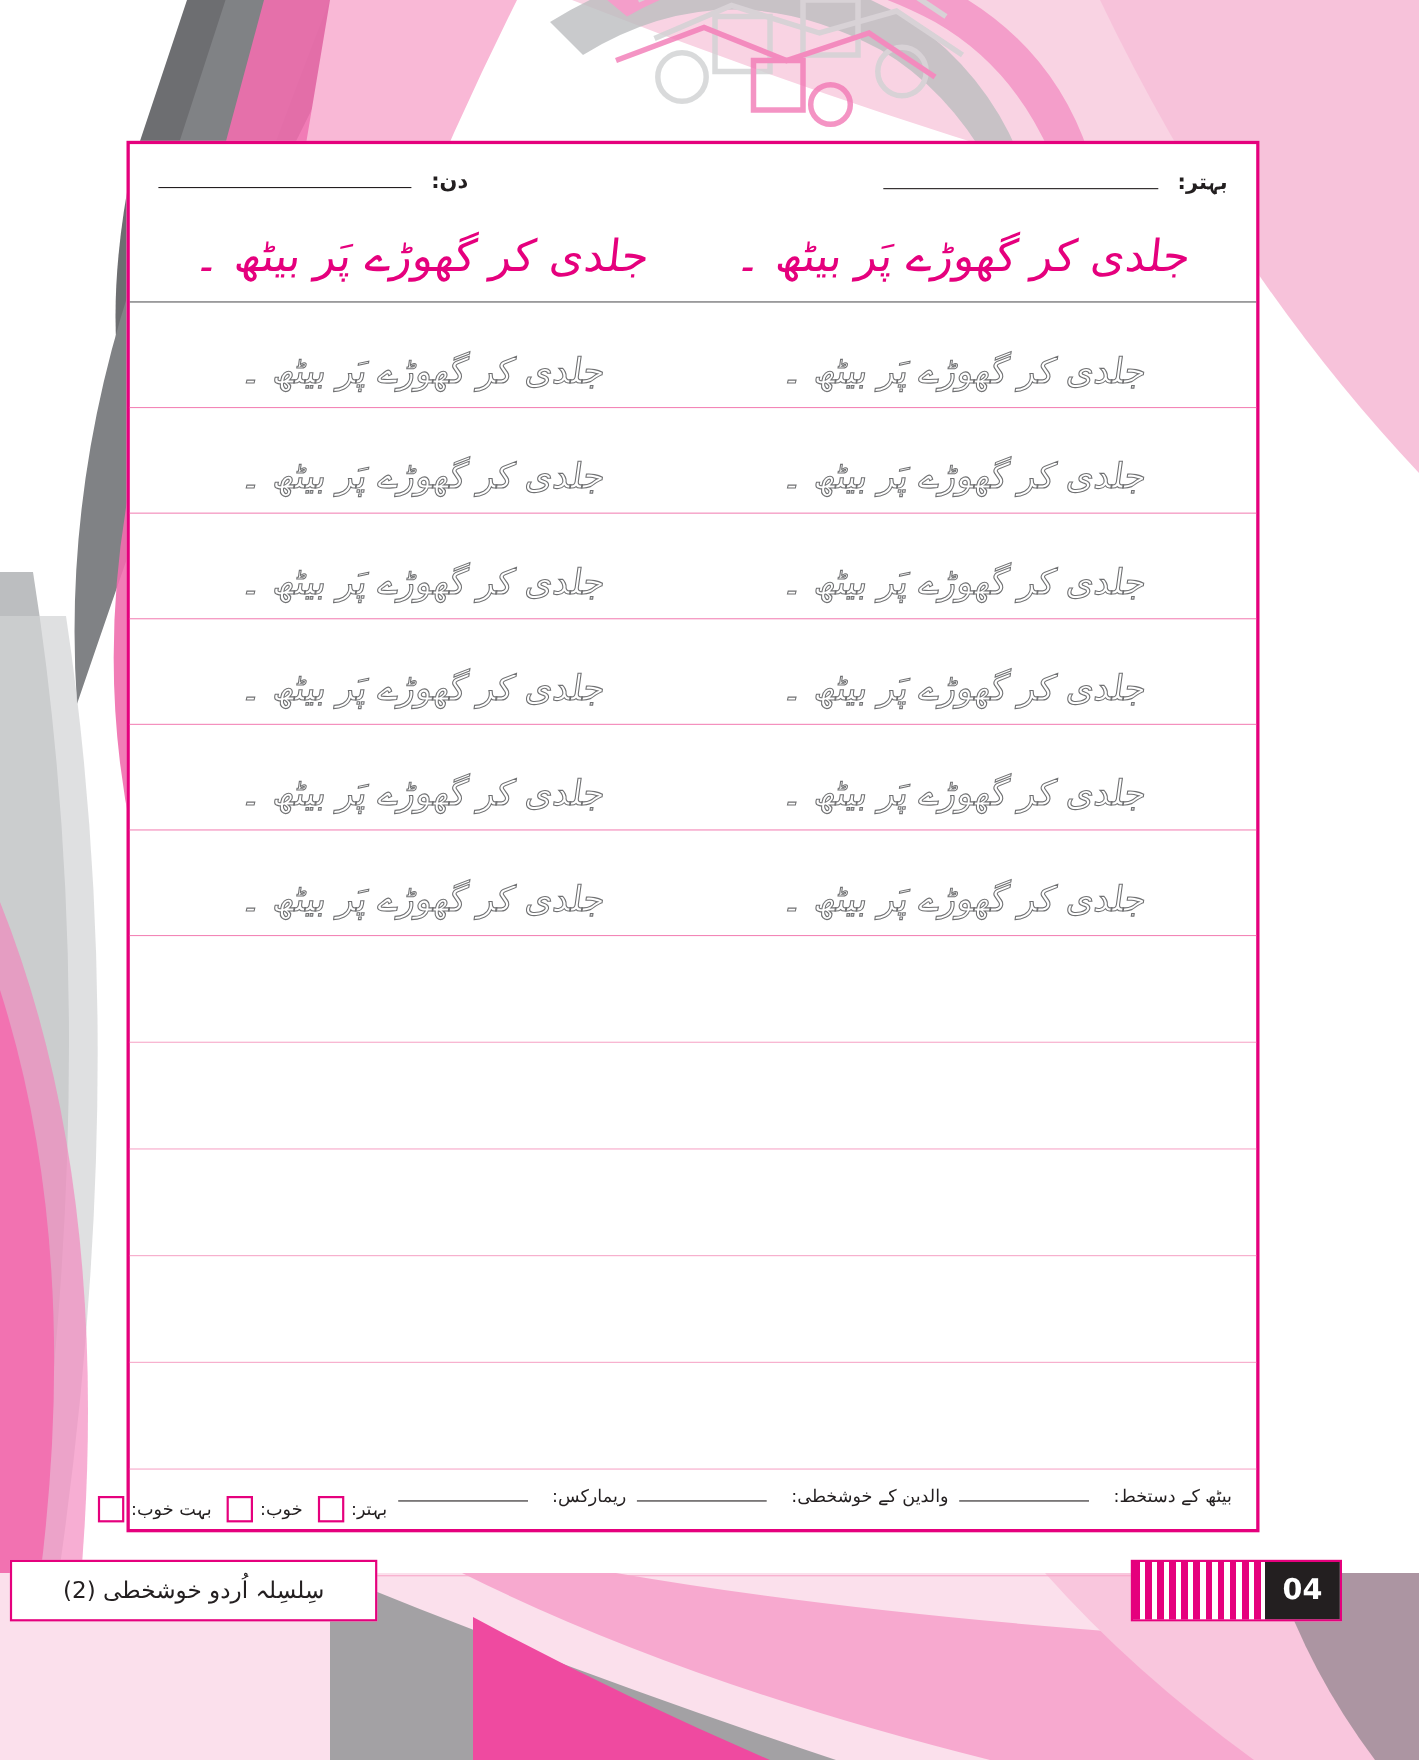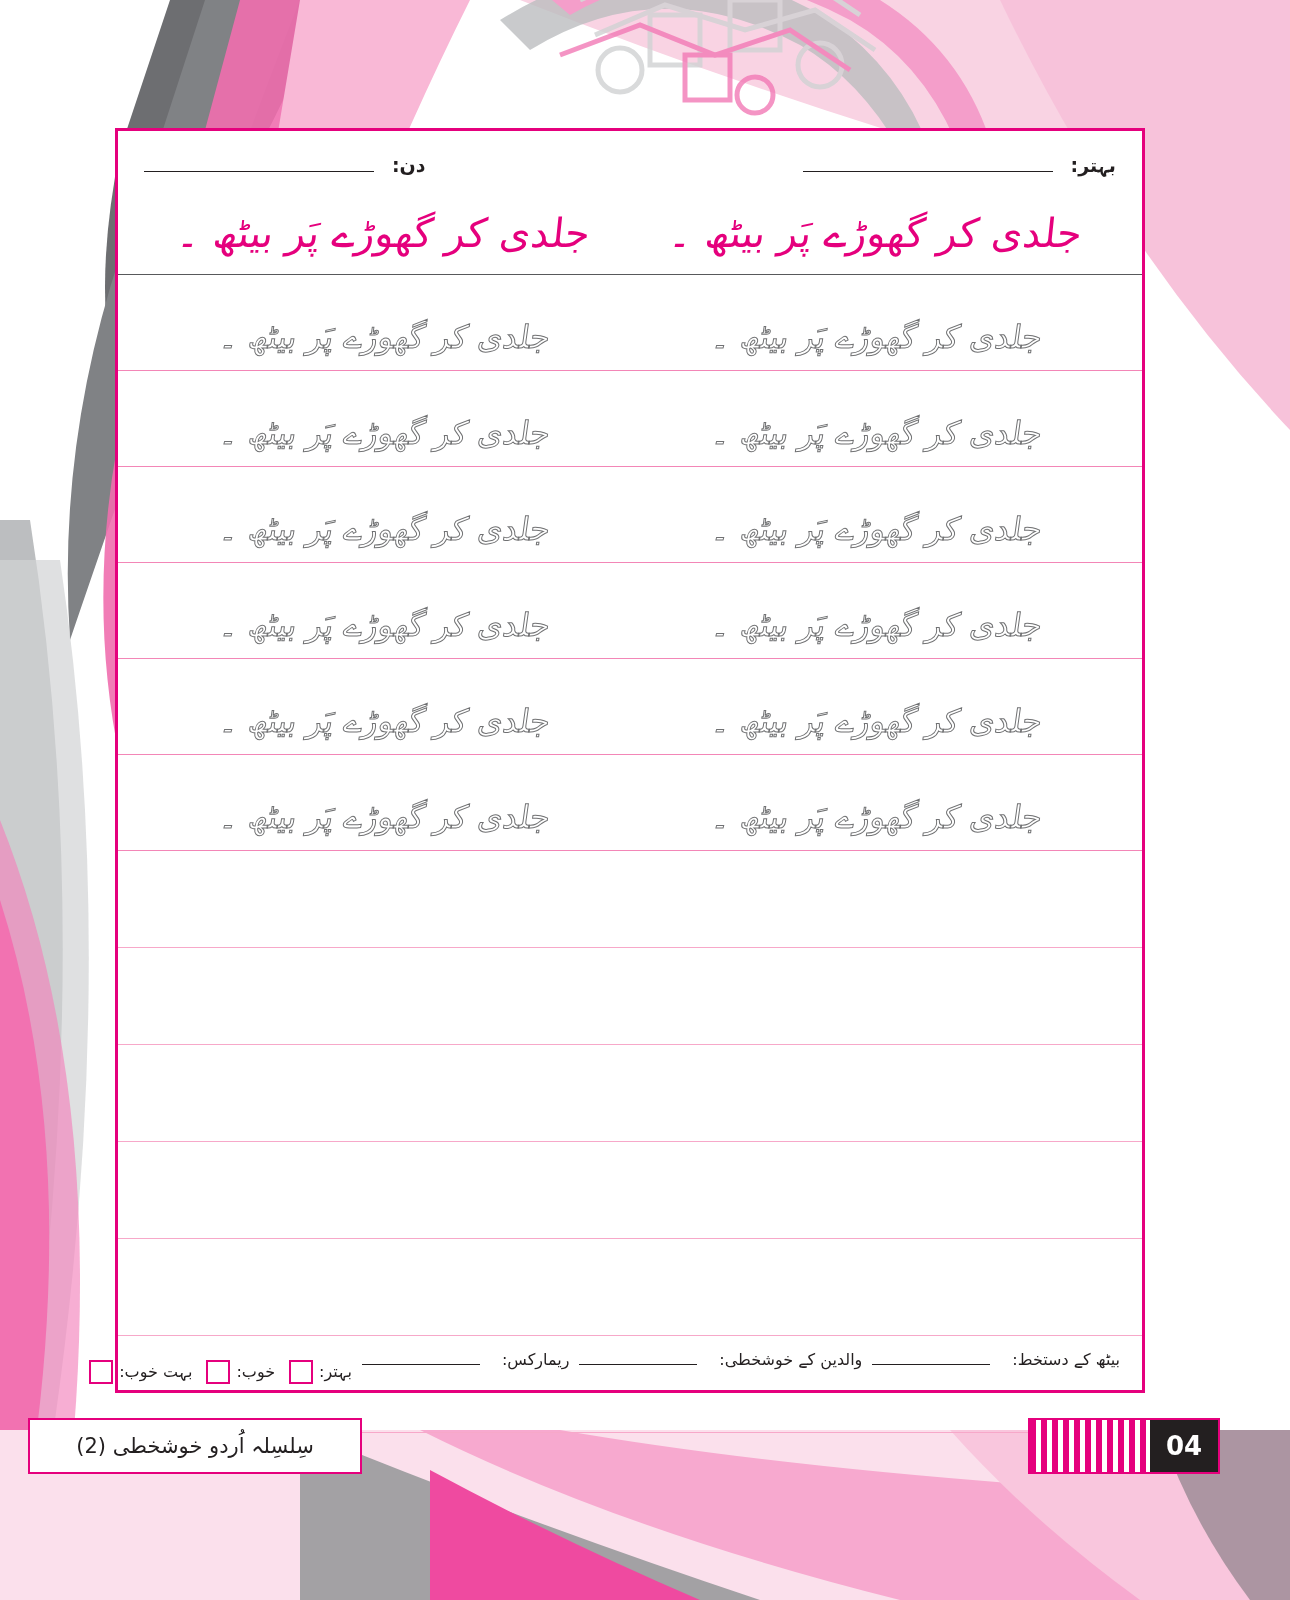--- a/index.html
+++ b/index.html
@@ -180,21 +180,21 @@
     display: flex;
     flex-direction: row;
     align-items: center;
     gap: 2px;
     margin-top: 25px;
   }
 
   
   .book-tab {
     position: absolute;
-    left: 28px;
+    left: 9px;
     top: 1418px;
     width: 330px;
     height: 52px;
     background: #ffffff;
     border: 2px solid #e5007d;
     display: flex;
     align-items: center;
     justify-content: center;
     z-index: 6;
     font-size: 21px;

